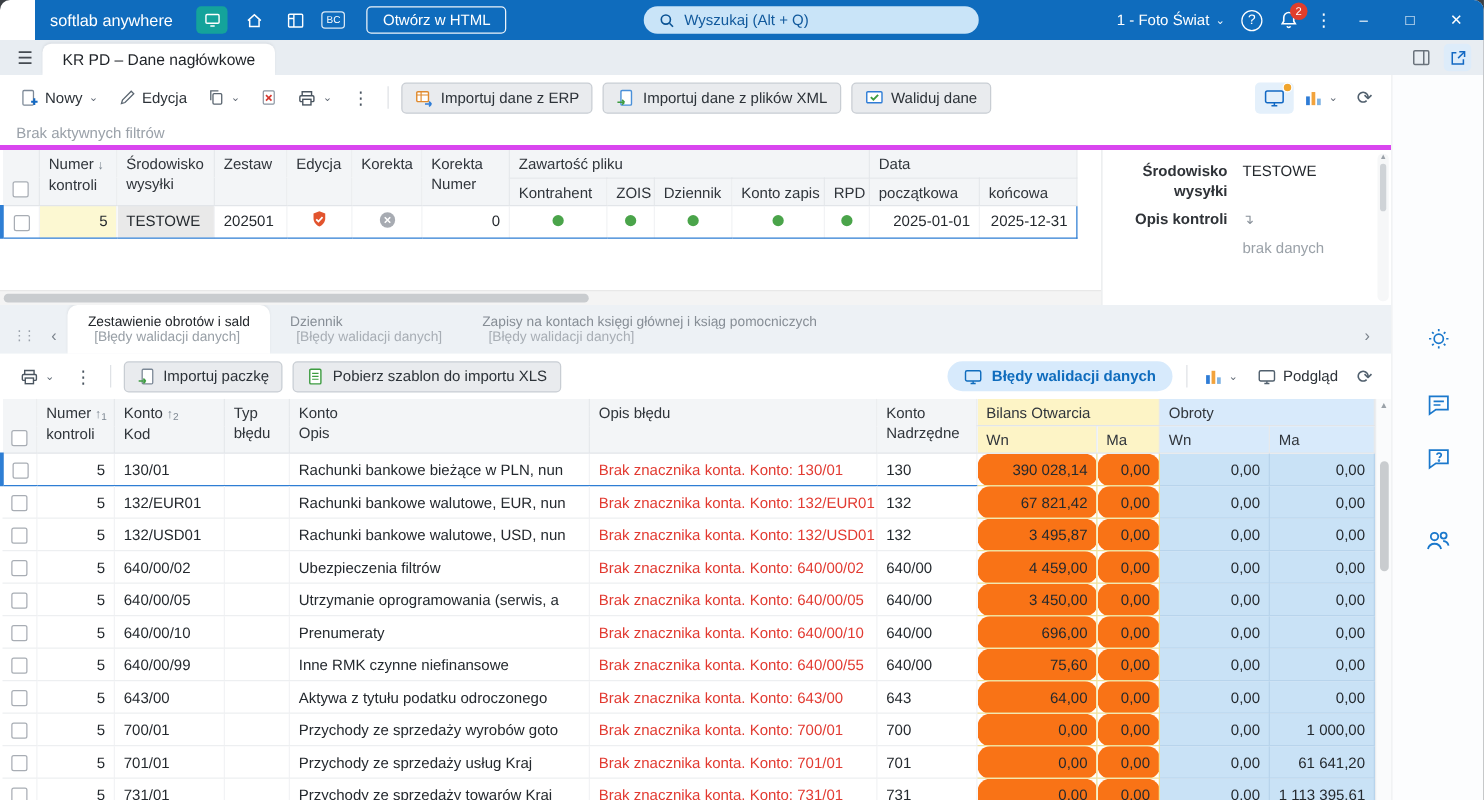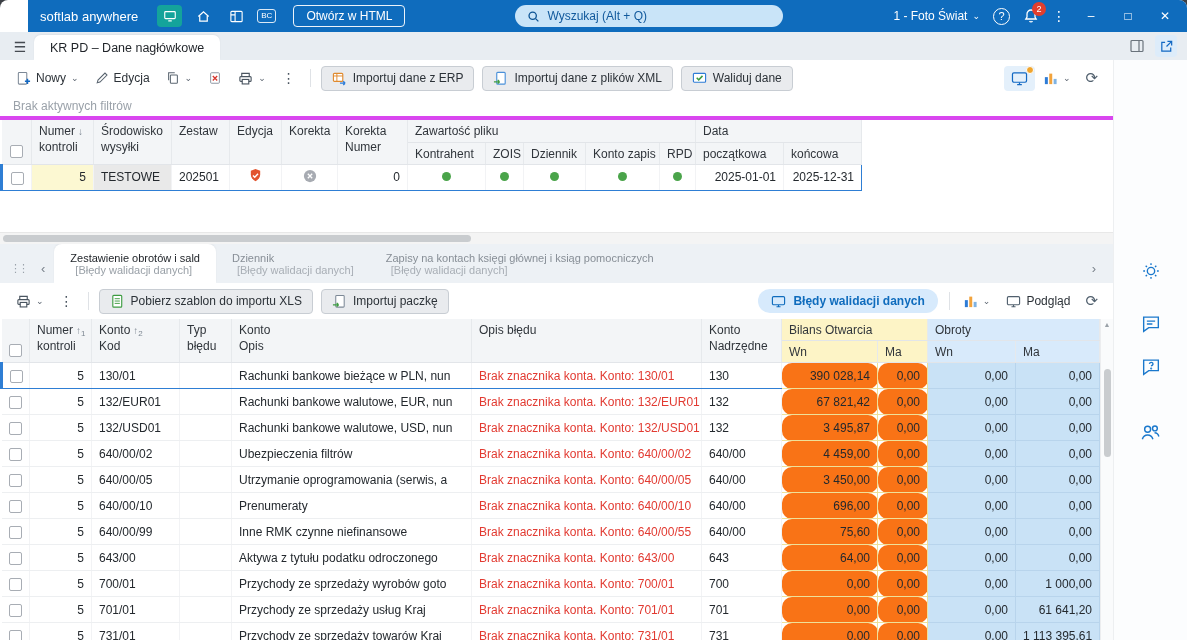--- a/index.html
+++ b/index.html
@@ -374,20 +374,38 @@
                 <td class="r">2025-01-01</td>
                 <td class="r">2025-12-31</td>
               </tr>
             </tbody>
           </table>
           <div class="g1fill"></div>
           <div class="hscroll">
             <div class="hthumb"></div>
           </div>
         </div>
+        <aside class="details">
+          <div class="drow">
+            <div class="dlabel">Środowisko wysyłki</div>
+            <div class="dval">TESTOWE</div>
+          </div>
+          <div class="drow">
+            <div class="dlabel">Opis kontroli</div>
+            <div class="dval"><span class="dicon">↴</span></div>
+          </div>
+          <div class="drow">
+            <div class="dlabel"></div>
+            <div class="dval muted">brak danych</div>
+          </div>
+          <div class="dscroll">
+            <div class="varrow">▲</div>
+            <div class="dthumb"></div>
+          </div>
+        </aside>
       </div>
 
       <div class="tabs2">
         <span class="drag">⋮⋮</span>
         <span class="chevbtn">‹</span>
         <div class="tab2 active">
           <span class="main">Zestawienie obrotów i sald</span><span class="sfx">[Błędy walidacji danych]</span>
         </div>
         <div class="tab2">
           <span class="main">Dziennik</span><span class="sfx">[Błędy walidacji danych]</span>
@@ -409,34 +427,34 @@
             </span>
           <span class="chev">⌄</span>
         </button>
         <button class="tbtn">
           <span class="kebab" style="color:#4a5560">⋮</span>
         </button>
         <span class="vsep"></span>
         <button class="gbtn">
           <span>
               <svg width="15" height="15" viewBox="0 0 16 16">
+                <rect x="4" y="1.5" width="9" height="12.5" rx="1" fill="#fff" stroke="#7c8896" stroke-width="1.1"></rect>
+                <path d="M1 11.5h6m0 0l-2-2m2 2l-2 2" stroke="#3d9c40" stroke-width="1.4" fill="none"></path>
+              </svg>
+            </span>
+          <span>Importuj paczkę</span>
+        </button>
+        <button class="gbtn">
+          <span>
+              <svg width="15" height="15" viewBox="0 0 16 16">
                 <rect x="3" y="1.5" width="9.5" height="12.5" rx="1" fill="#fff" stroke="#3d9c40" stroke-width="1.2"></rect>
                 <path d="M5 5h5.5M5 7.5h5.5M5 10h5.5" stroke="#3d9c40"></path>
               </svg>
             </span>
           <span>Pobierz szablon do importu XLS</span>
-        </button>
-        <button class="gbtn">
-          <span>
-              <svg width="15" height="15" viewBox="0 0 16 16">
-                <rect x="4" y="1.5" width="9" height="12.5" rx="1" fill="#fff" stroke="#7c8896" stroke-width="1.1"></rect>
-                <path d="M1 11.5h6m0 0l-2-2m2 2l-2 2" stroke="#3d9c40" stroke-width="1.4" fill="none"></path>
-              </svg>
-            </span>
-          <span>Importuj paczkę</span>
         </button>
         <span class="push"></span>
         <button class="pill-blue">
           <span>
               <svg width="15" height="13" viewBox="0 0 18 16" fill="none" stroke="#0f6cbd" stroke-width="1.4">
                 <rect x="1.5" y="2" width="15" height="10" rx="1.5"></rect>
                 <path d="M6.5 14.5h5M9 12.2v2.3"></path>
               </svg>
             </span>
           <span>Błędy walidacji danych</span>

